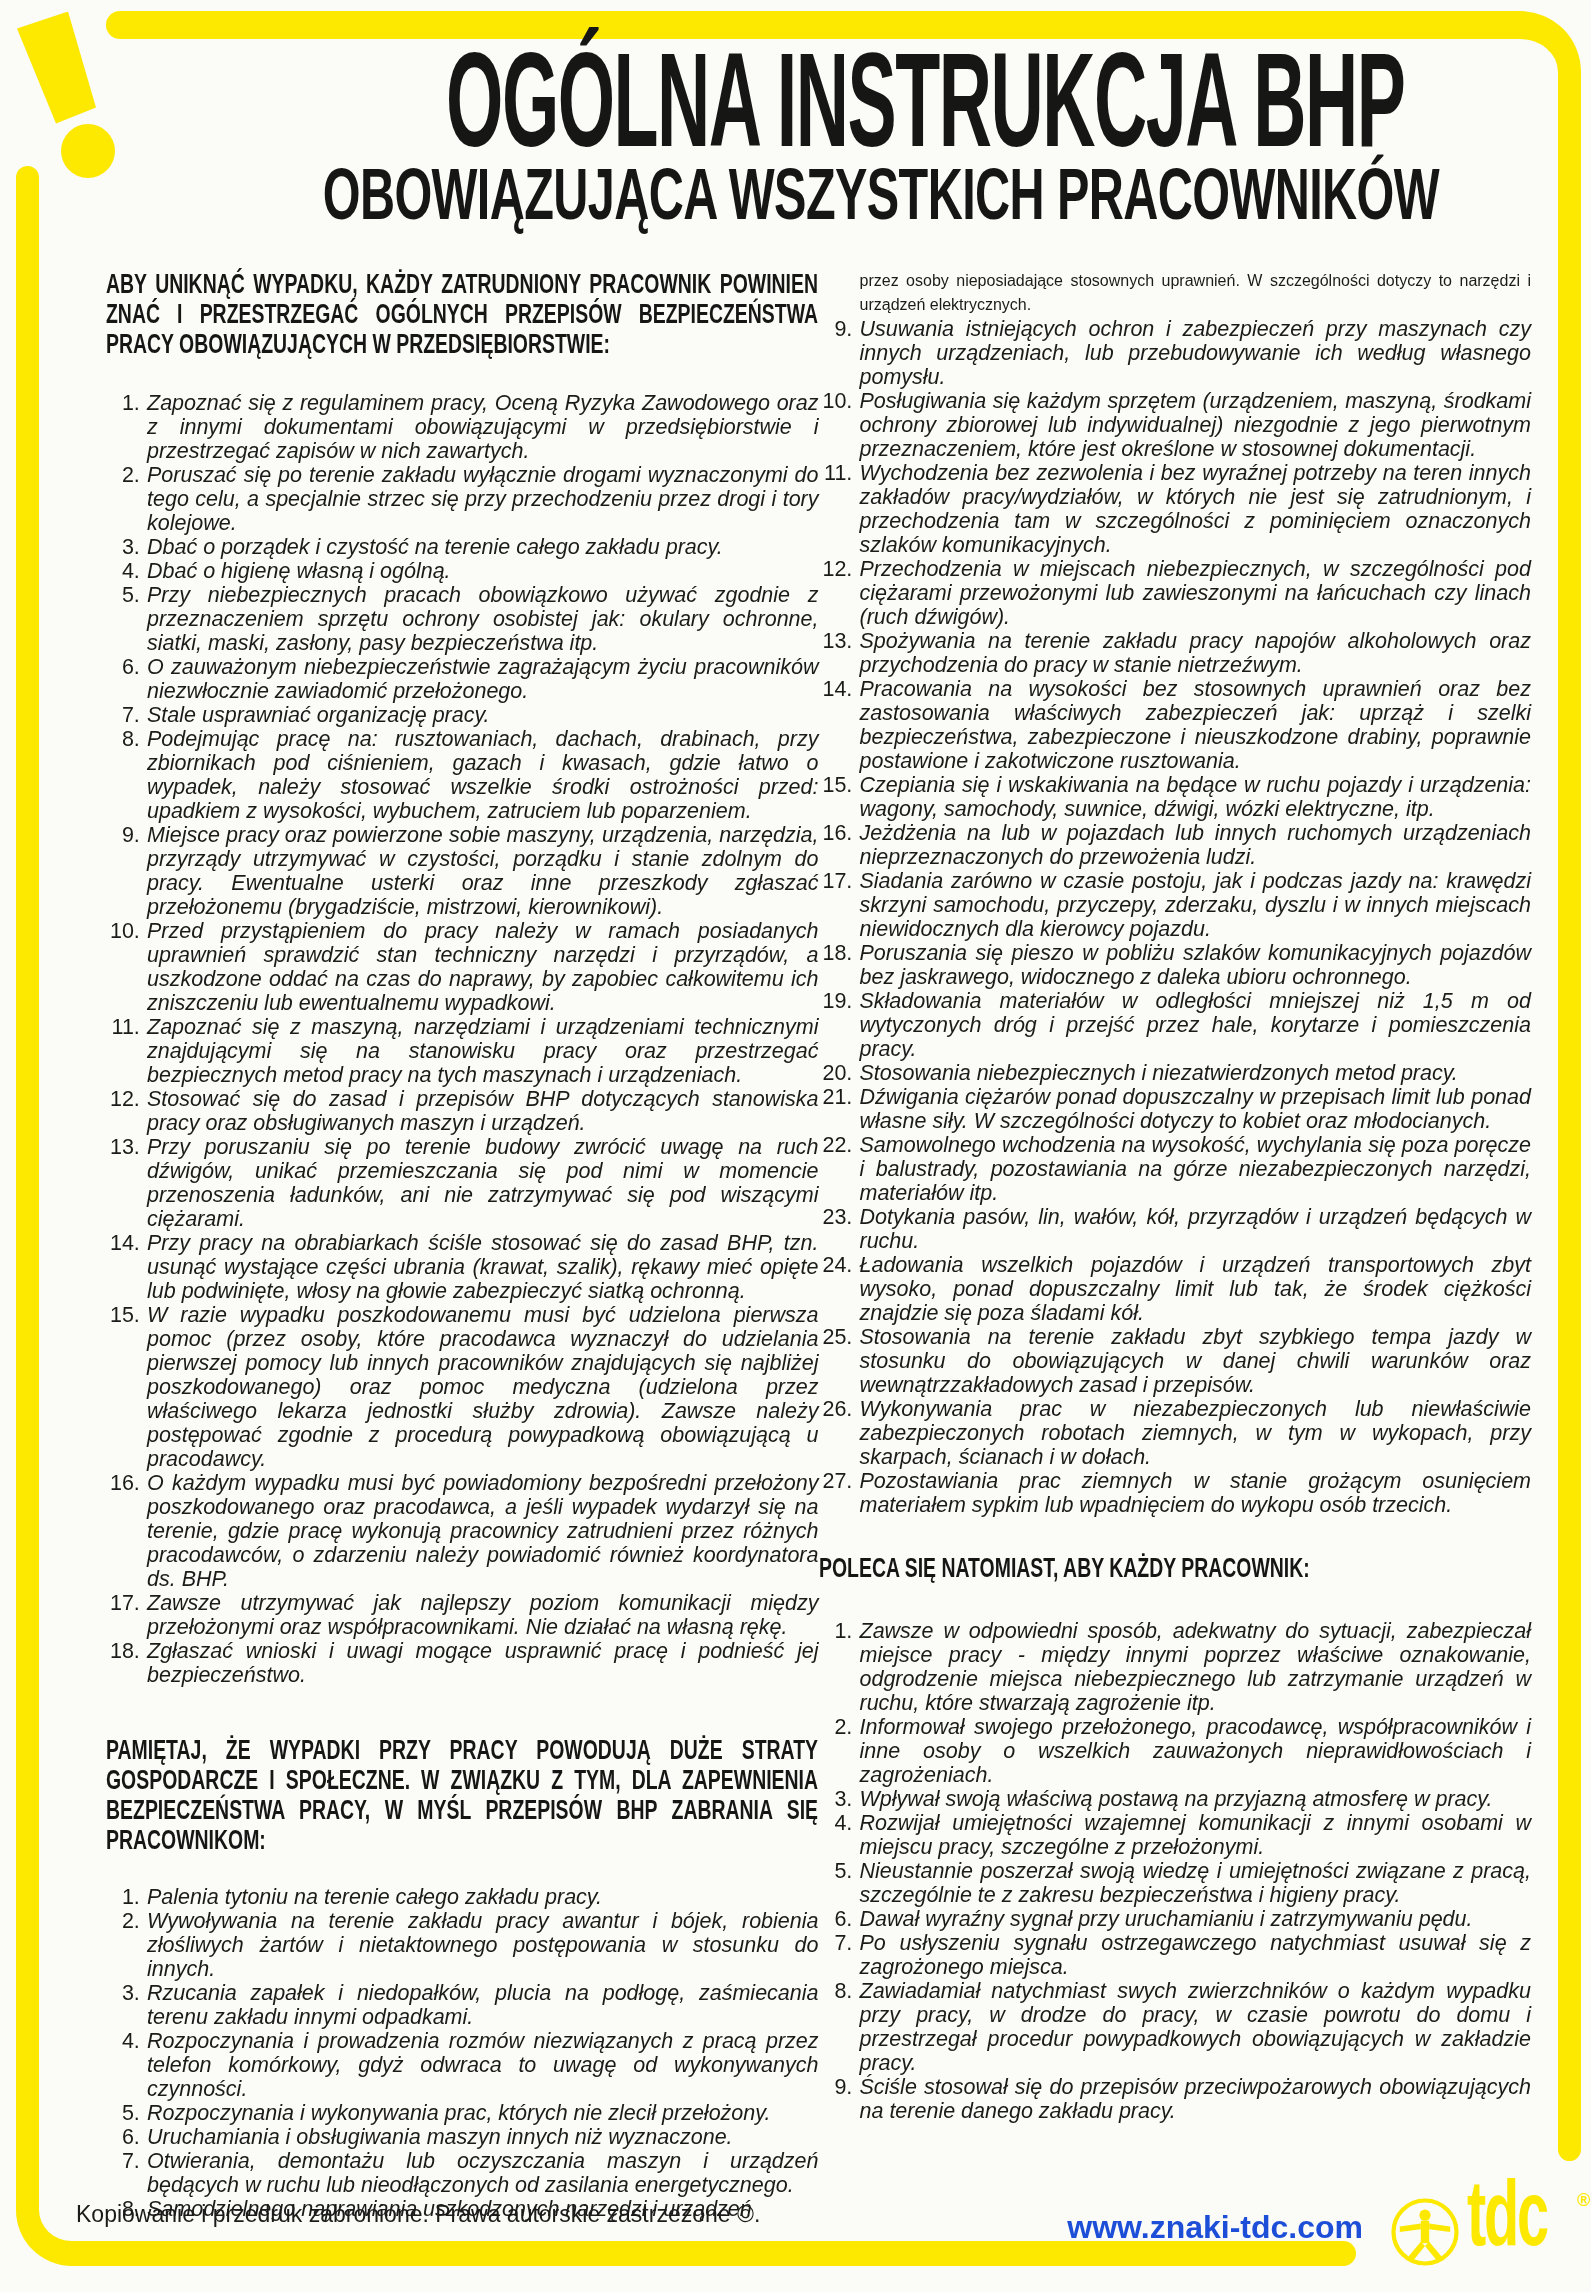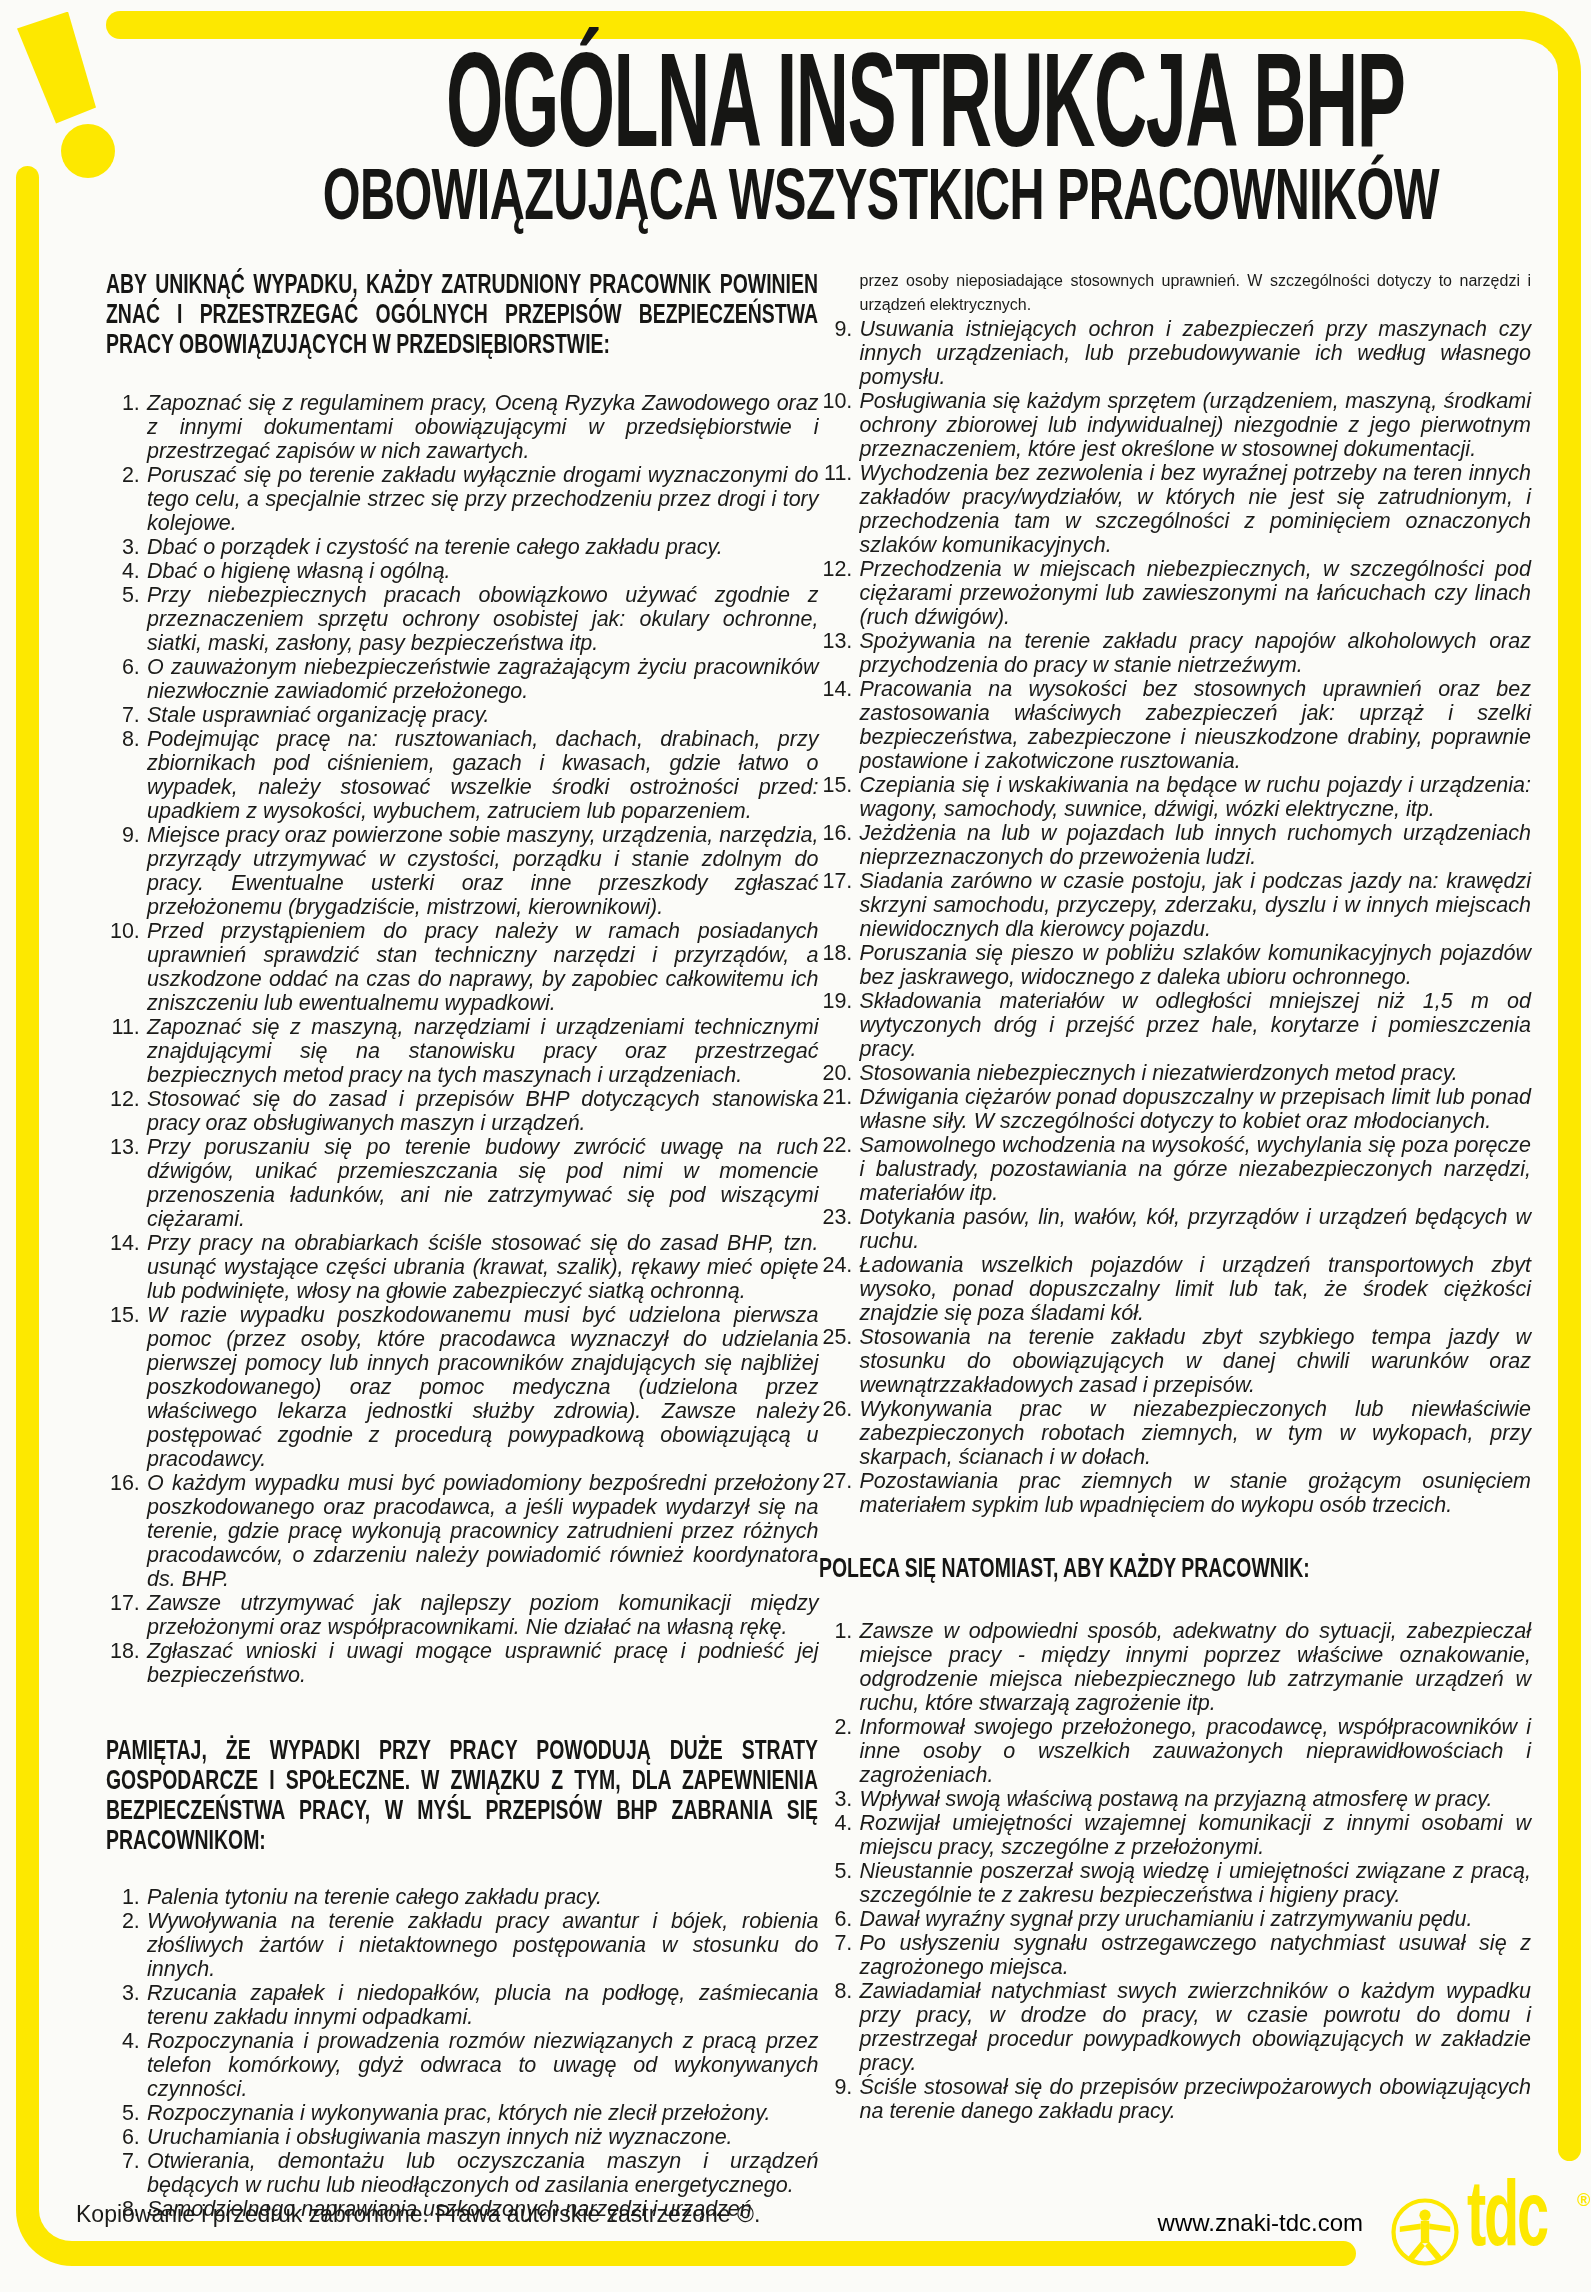--- a/index.html
+++ b/index.html
@@ -50,21 +50,21 @@
 
   .cont-par{font-size:16px;line-height:24px;text-align:justify;padding-left:41px;}
 
   .mt-intro{margin-top:32px;}
   .gap-big{margin-top:48px;}
   .gap-mid{margin-top:30px;}
   .gap-head{margin-top:36px;}
 
   
   .copyright{position:absolute;left:76px;top:2201px;font-size:23px;color:#1b1b19;}
-  .website{position:absolute;right:228px;top:2209px;font-size:24px;font-weight:normal;color:#000000;}
+  .website{position:absolute;right:228px;top:2209px;font-size:32px;font-weight:bold;color:#1d4ed8;}
   .logo{position:absolute;left:1390px;top:2183px;width:202px;height:99px;}
   .logo-circle{position:absolute;left:0;top:14.3px;width:70px;height:70px;}
   .logo-text{position:absolute;left:77px;top:-16px;font-weight:bold;font-size:93px;line-height:93px;
     color:#fde800;transform:scaleX(0.62);transform-origin:left top;letter-spacing:-3.6px;}
   .logo-reg{position:absolute;right:1.8px;top:7.2px;font-size:18px;font-weight:bold;color:#fde800;}
 </style>
 </head>
 <body>
 
 <div class="poster">

